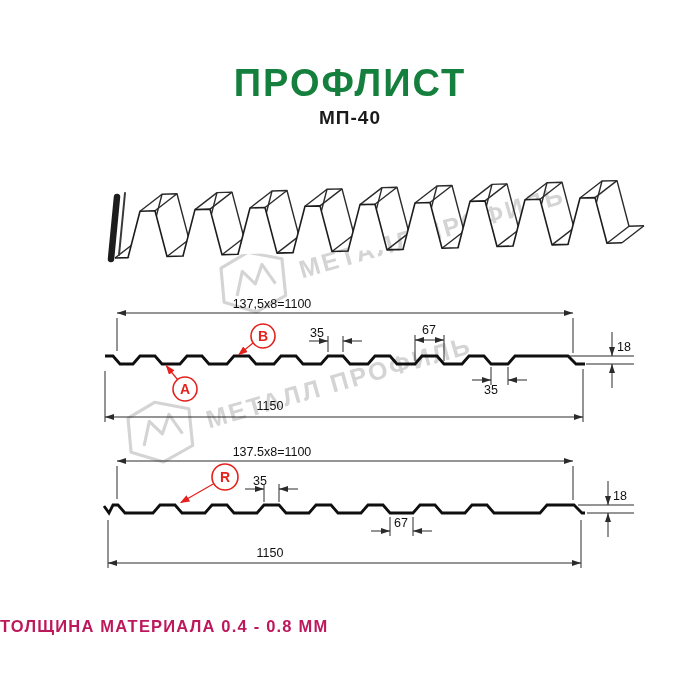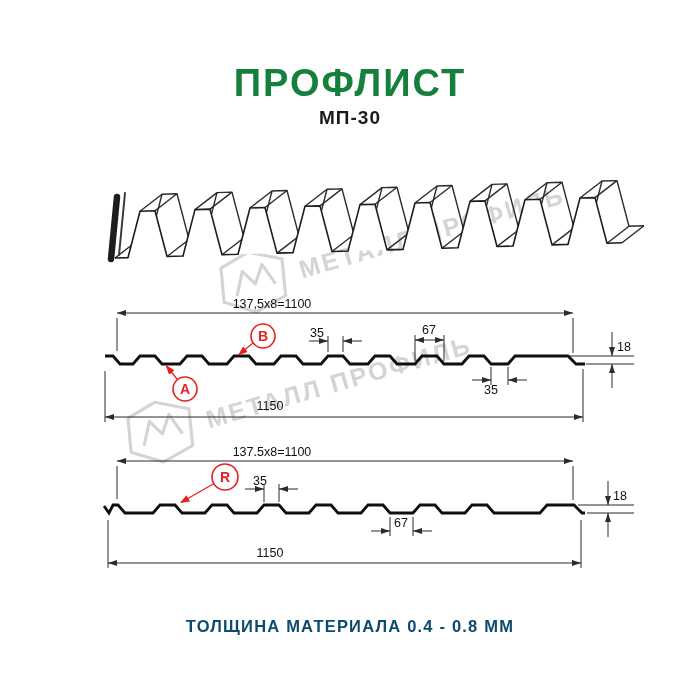--- a/index.html
+++ b/index.html
@@ -2,22 +2,22 @@
 <html><head>
 <meta charset="utf-8">
 <style>
   html,body{margin:0;padding:0;background:#fff;}
   .page{position:relative;width:700px;height:700px;background:#ffffff;overflow:hidden;
         font-family:"Liberation Sans", sans-serif;}
   .title{position:absolute;top:62px;left:0;width:700px;text-align:center;
          font-size:38px;font-weight:bold;letter-spacing:2px;color:#15803d;}
   .subtitle{position:absolute;top:107px;left:0;width:700px;text-align:center;
          font-size:19px;font-weight:600;letter-spacing:1px;color:#1a1a1a;}
-  .footer{position:absolute;top:617px;left:0;width:700px;text-align:center;
-         font-size:16.5px;font-weight:bold;letter-spacing:1.2px;color:#0c4a6e;}
+  .footer{position:absolute;top:617px;left:0;width:700px;
+         font-size:16.5px;font-weight:bold;letter-spacing:1.2px;color:#be185d;}
   svg#art{position:absolute;left:0;top:0;}
   .profile{fill:none;stroke:#0f0f0f;stroke-width:2.8;stroke-linejoin:miter;}
   .dim{stroke:#2b2b2b;stroke-width:1;fill:none;}
   .dimfill{fill:#2b2b2b;stroke:none;}
   .dimtxt{font-family:"Liberation Sans",sans-serif;font-size:12.5px;fill:#111;}
   .sk{fill:none;stroke:#2b2b2b;stroke-width:1.4;stroke-linejoin:round;}
   .skfront{fill:#ffffff;stroke:#1d1d1d;stroke-width:1.6;stroke-linejoin:round;}
   .cap1{stroke:#1d1d1d;stroke-width:6.5;stroke-linecap:round;fill:none;}
   .cap2{stroke:#3a3a3a;stroke-width:2;stroke-linecap:round;fill:none;}
   .wm-logo{fill:none;stroke:#d4d4d4;stroke-width:2.4;stroke-linejoin:round;}
@@ -26,21 +26,21 @@
   .leader{stroke:#e4211c;stroke-width:1.2;fill:none;}
   .mcirc{fill:#ffffff;stroke:#e4211c;stroke-width:1.6;}
   .mtext{font-family:"Liberation Sans",sans-serif;font-size:14px;font-weight:bold;
          fill:#e4211c;text-anchor:middle;}
 </style>
 </head>
 <body>
 
 <div class="page">
   <div class="title">ПРОФЛИСТ</div>
-  <div class="subtitle">МП-30</div>
+  <div class="subtitle">МП-40</div>
 
   <svg id="art" width="700" height="700" viewBox="0 0 700 700">
 
     <g transform="translate(253,282) rotate(-16)">
       <g transform="translate(-36,-30) scale(1.3)">
         <path class="wm-logo" d="M2,32 L7,6 L30,0 L54,12 L49,40 L24,46 Z"></path>
         <path class="wm-logo" d="M13,30 L22,13 L29,25 L38,12 L44,29"></path>
       </g>
       <text class="wm-text" x="48" y="10">МЕТАЛЛ ПРОФИЛЬ</text>
     </g>

